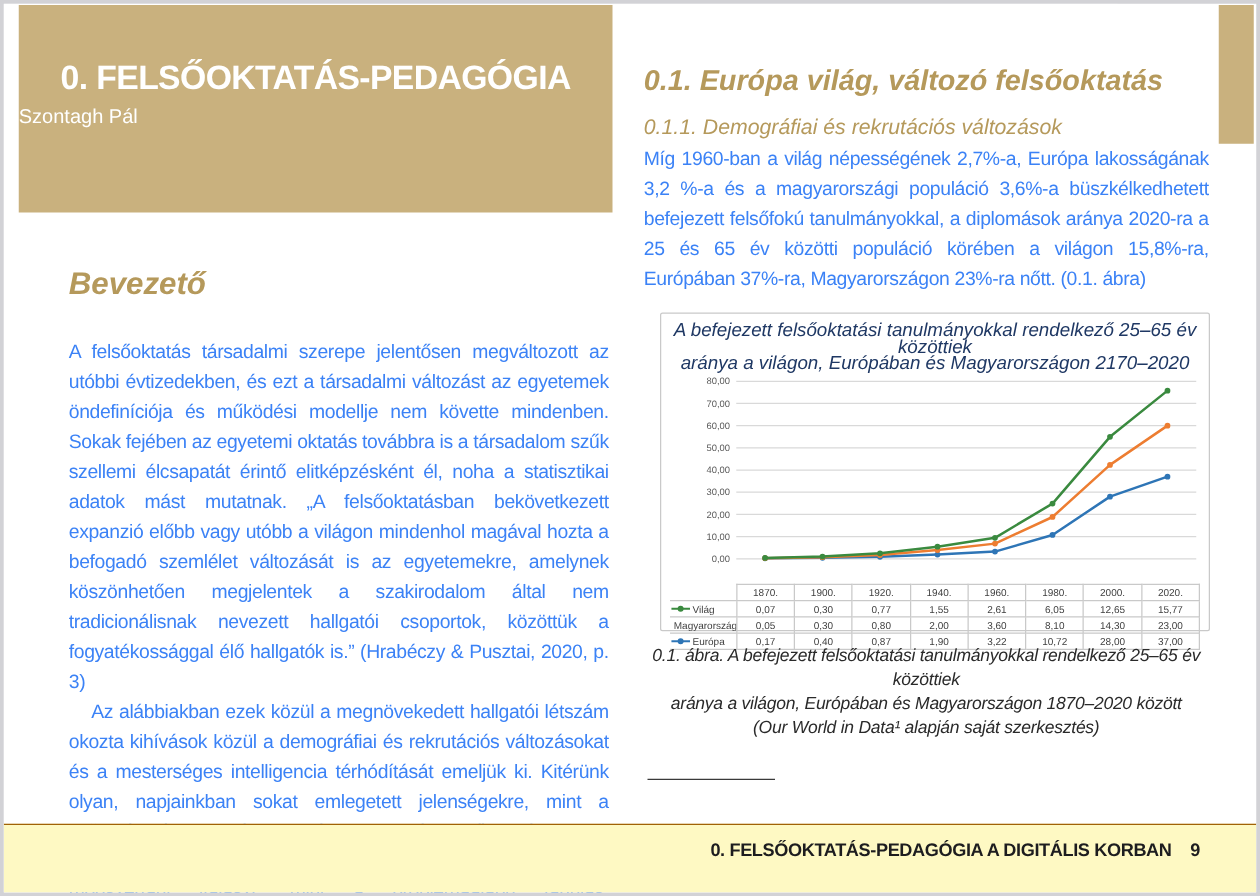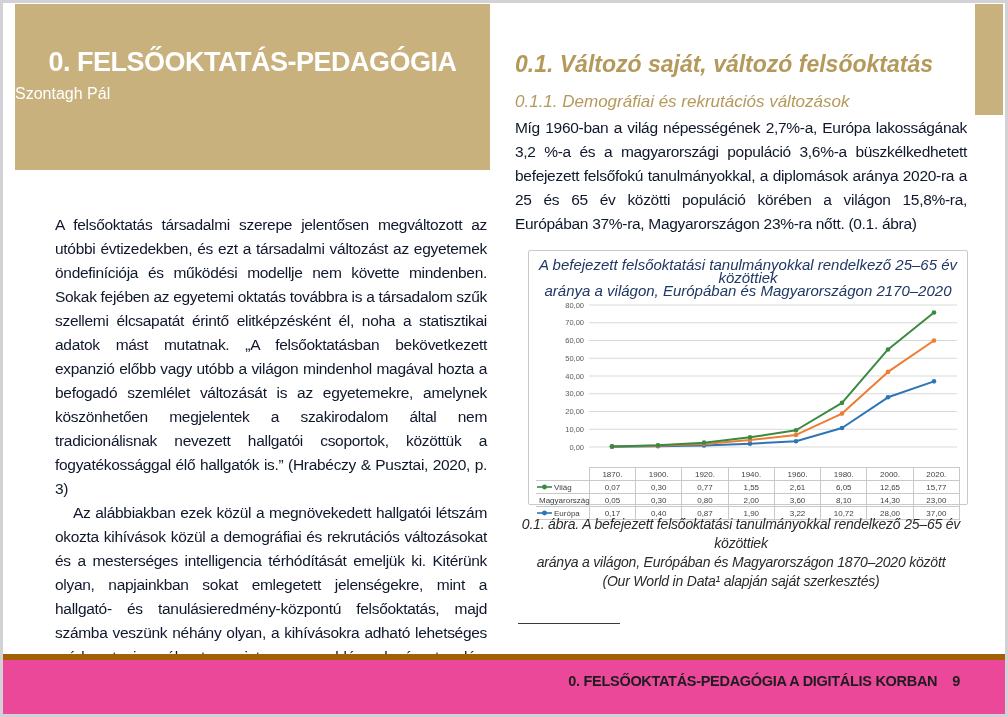--- a/index.html
+++ b/index.html
@@ -15,67 +15,68 @@
   .right-tab{position:absolute;left:972px;top:1px;width:28px;height:111px;background:#c9b17e;}
 
   
   .col-left{position:absolute;left:52px;top:210px;width:432px;}
   .col-right{position:absolute;left:512px;top:48px;width:452px;}
 
   .gold-h1{color:#b5995b;font-style:italic;font-weight:bold;font-size:25px;margin:0 0 28px 0;}
   .gold-h2{color:#b5995b;font-style:italic;font-weight:bold;font-size:23px;margin:0 0 14px 0;}
   .gold-h3{color:#b5995b;font-style:italic;font-weight:normal;font-size:17px;margin:0 0 4px 0;}
 
-  .body-text{color:#0f172a;font-size:15.5px;line-height:24px;letter-spacing:-0.3px;text-align:justify;margin:0;}
+  .body-text{color:#3b82f6;font-size:15.5px;line-height:24px;letter-spacing:-0.3px;text-align:justify;margin:0;}
   .body-text + .body-text{text-indent:18px;}
 
   
   .chart-card{position:absolute;left:525px;top:247px;width:440px;height:255px;border:1px solid #c9c9c9;border-radius:2px;background:#fff;box-sizing:border-box;padding:7px 4px 6px 4px;}
   .chart-title{color:#1f3864;font-style:italic;font-size:15px;line-height:13px;text-align:center;}
   #chart-svg{display:block;margin-top:2px;}
   .chart-table{border-collapse:collapse;table-layout:fixed;width:424px;margin-left:3px;font-size:8px;color:#3f3f3f;}
   .chart-table td{border:1px solid #c9c9c9;height:12px;text-align:center;padding:0;white-space:nowrap;overflow:hidden;}
   .chart-table td.legend-cell{border-left:none;text-align:left;padding-left:1px;}
   .chart-table tr.years td.corner{border:none;background:transparent;}
   .legend-wrap{display:flex;align-items:center;gap:2px;}
 
   
   .figure-caption{position:absolute;left:512px;top:512px;width:452px;text-align:center;color:#2a2a2a;font-style:italic;font-size:14px;line-height:19px;letter-spacing:-0.2px;}
   .footnote-rule{position:absolute;left:515px;top:620px;width:102px;border-top:1px solid #3a3a3a;}
   .footnote{position:absolute;left:515px;top:627px;width:452px;color:#231f20;font-size:12px;letter-spacing:-0.2px;}
   .footnote sup{font-size:9px;margin-right:4px;}
   .footnote .url{color:#231f20;text-decoration:none;}
 
   
-  .footer-band{position:absolute;left:0;right:0;bottom:0;height:54px;background:#ec4899;border-top:6px solid #a16207;}
+  .footer-band{position:absolute;left:0;right:0;bottom:0;height:54px;background:#fef9c3;border-top:1px solid #a16207;}
   .footer-text{position:absolute;right:45px;top:13px;font-weight:bold;font-size:14.5px;letter-spacing:-0.3px;color:#1d1d1f;white-space:nowrap;}
   .footer-text .pageno{margin-left:15px;}
 </style>
 </head>
 <body>
 
 <div class="stage">
   <div class="page">
 
     <div class="chapter-block">
       <div class="chapter-title">
         <div>0. FELSŐOKTATÁS-PEDAGÓGIA</div>
       </div>
       <div class="chapter-author">Szontagh Pál</div>
     </div>
 
     <div class="right-tab"></div>
 
     <div class="col-left">
+      <h2 class="gold-h1">Bevezető</h2>
       <p class="body-text">A felsőoktatás társadalmi szerepe jelentősen megváltozott az utóbbi évtizedekben, és ezt a társadalmi változást az egyetemek öndefiníciója és működési modellje nem követte mindenben. Sokak fejében az egyetemi oktatás továbbra is a társadalom szűk szellemi élcsapatát érintő elitképzésként él, noha a statisztikai adatok mást mutatnak. „A felsőoktatásban bekövetkezett expanzió előbb vagy utóbb a világon mindenhol magával hozta a befogadó szemlélet változását is az egyetemekre, amelynek köszönhetően megjelentek a szakirodalom által nem tradicionálisnak nevezett hallgatói csoportok, közöttük a fogyatékossággal élő hallgatók is.” (Hrabéczy &amp; Pusztai, 2020, p. 3)</p>
       <p class="body-text">Az alábbiakban ezek közül a megnövekedett hallgatói létszám okozta kihívások közül a demográfiai és rekrutációs változásokat és a mesterséges intelligencia térhódítását emeljük ki. Kitérünk olyan, napjainkban sokat emlegetett jelenségekre, mint a hallgató- és tanulásieredmény-központú felsőoktatás, majd számba veszünk néhány olyan, a kihívásokra adható lehetséges módszertani választ, mint a problémaalapú tanulás, csoportmunka vagy többtanáros tanítás. Fejezetünkben törekedtünk néhány hazai és nemzetközi jó gyakorlat vázlatos bemutatására is.</p>
     </div>
 
     <div class="col-right">
-      <h2 class="gold-h2">0.1. Változó saját, változó felsőoktatás</h2>
+      <h2 class="gold-h2">0.1. Európa világ, változó felsőoktatás</h2>
       <h3 class="gold-h3">0.1.1. Demográfiai és rekrutációs változások</h3>
       <p class="body-text">Míg 1960-ban a világ népességének 2,7%-a, Európa lakosságának 3,2 %-a és a magyarországi populáció 3,6%-a büszkélkedhetett befejezett felsőfokú tanulmányokkal, a diplomások aránya 2020-ra a 25 és 65 év közötti populáció körében a világon 15,8%-ra, Európában 37%-ra, Magyarországon 23%-ra nőtt. (0.1. ábra)</p>
     </div>
 
     <div class="chart-card">
       <div class="chart-title">
         <div>A befejezett felsőoktatási tanulmányokkal rendelkező 25–65 év közöttiek</div>
         <div>aránya a világon, Európában és Magyarországon 2170–2020</div>
       </div>
       <svg id="chart-svg" width="430" height="168" viewBox="0 0 430 168">

